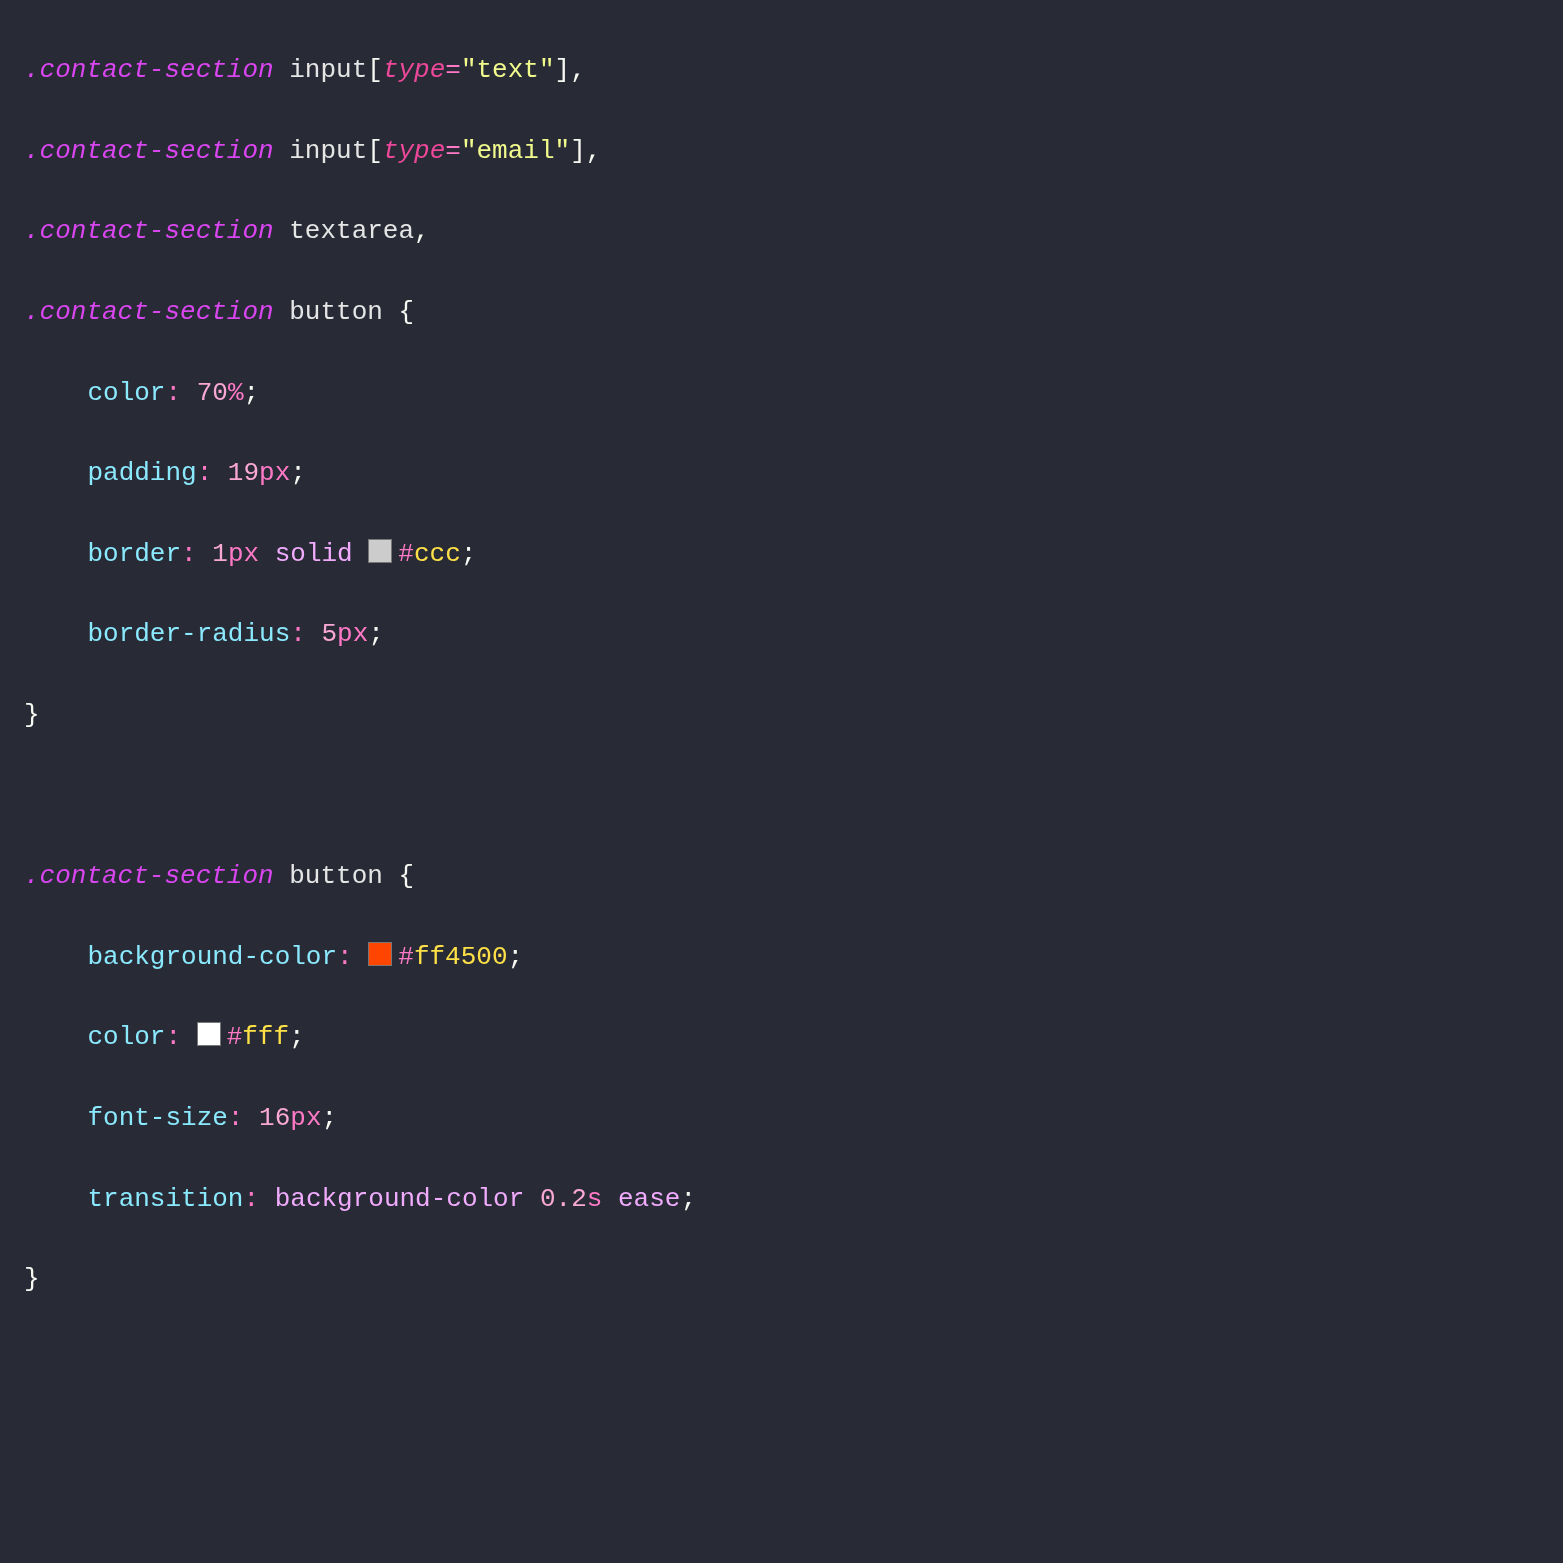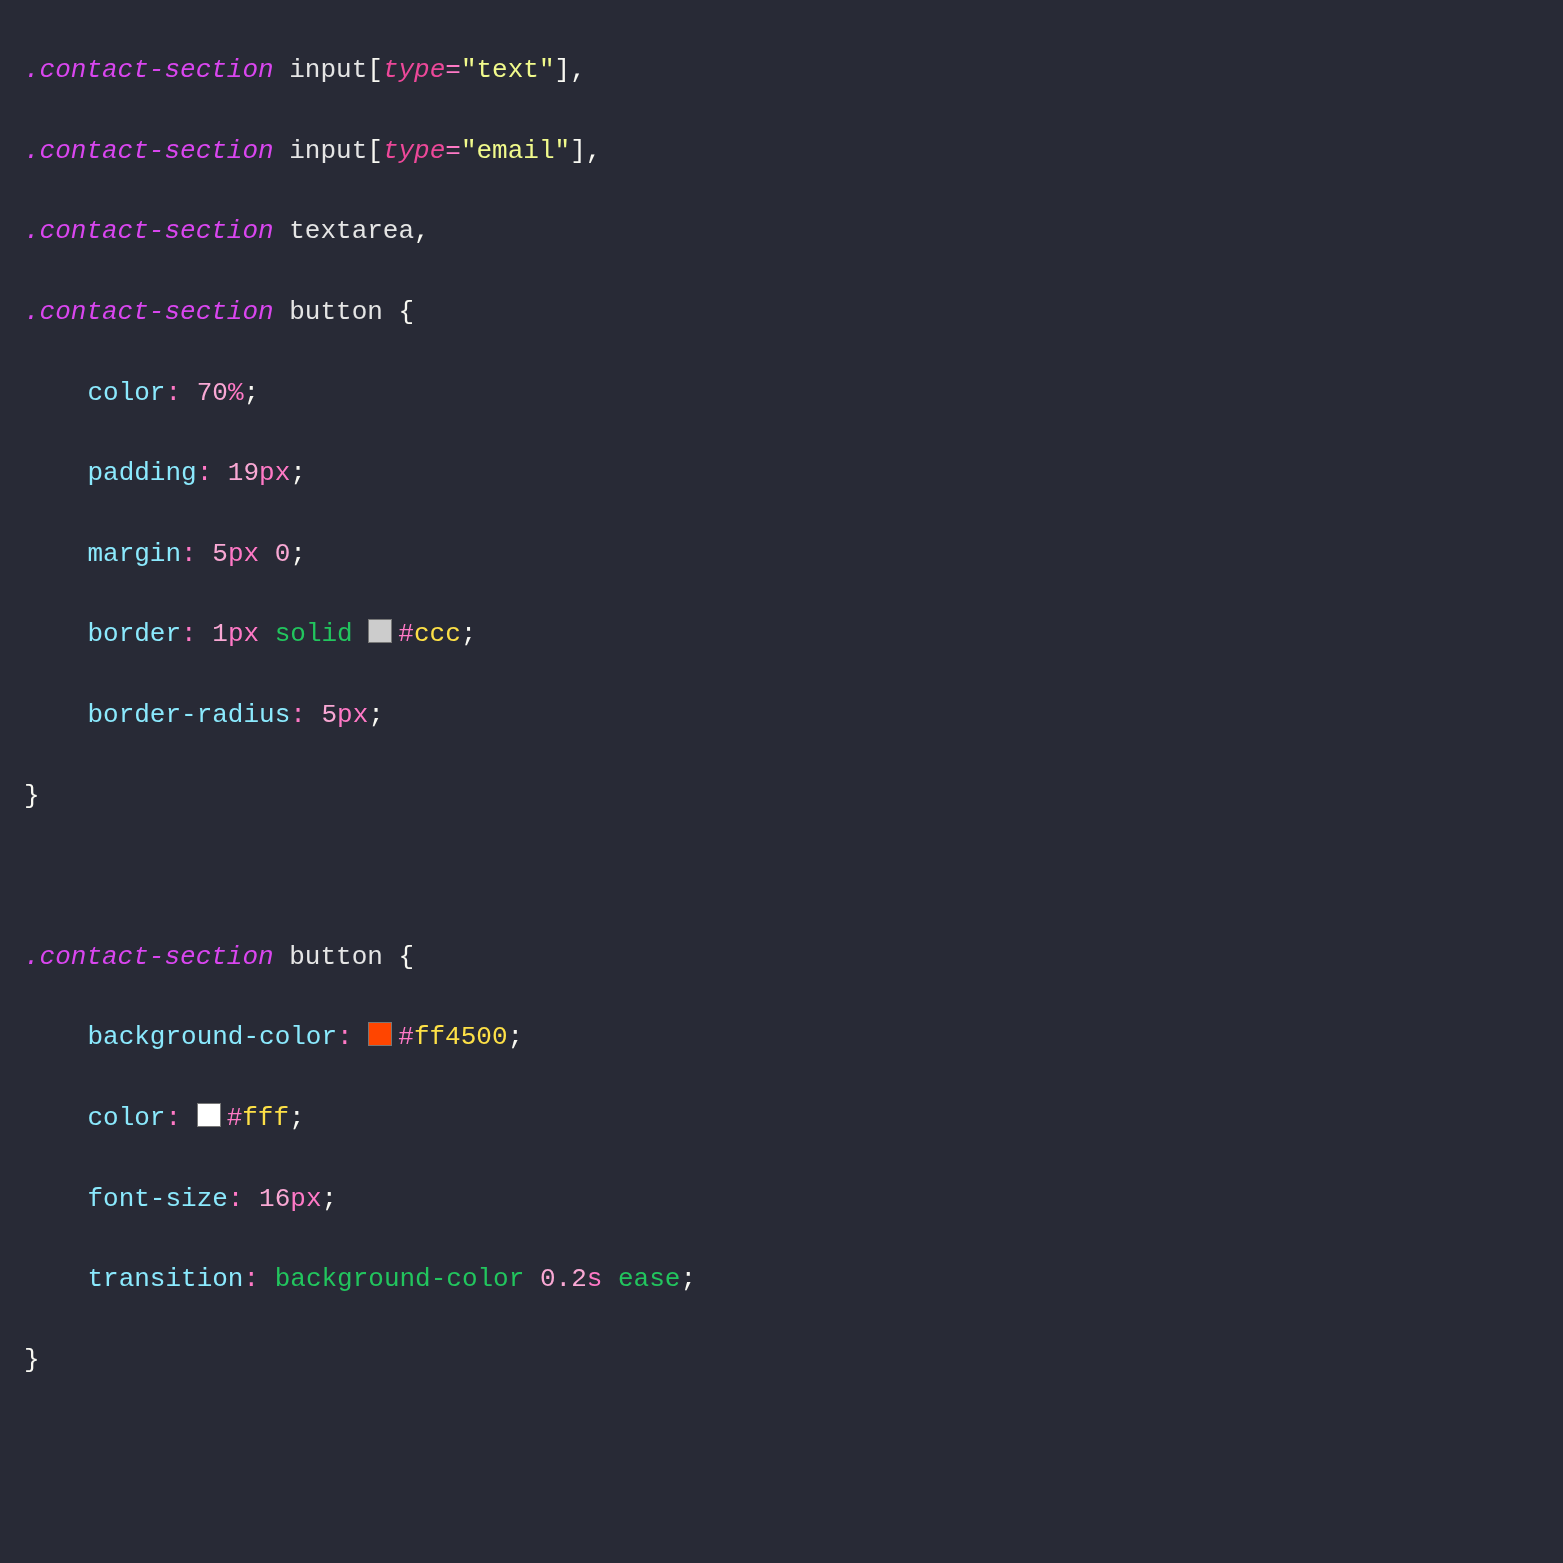--- a/index.html
+++ b/index.html
@@ -33,21 +33,21 @@
   .tok-sel { color: #d946ef; font-style: italic; }      
   .tok-tag { color: #e5e5e5; }                           
   .tok-attr { color: #ec4899; font-style: italic; }     
   .tok-op { color: #ff79c6; }                            
   .tok-bracket { color: #f8f8f2; }                       
   .tok-str { color: #f1fa8c; }                           
   .tok-prop { color: #8be9fd; }                          
   .tok-colon { color: #ff79c6; }                         
   .tok-num { color: #f9a8d4; }                           
   .tok-unit { color: #ff79c6; }                          
-  .tok-val { color: #22c55e; }                           
+  .tok-val { color: #f0abfc; }                           
   .tok-hash { color: #ff79c6; }                          
   .tok-hex { color: #fde047; }    
   .tok-comma { color: #f8f8f2; }
   .swatch {
     display: inline-block;
     width: 22px;
     height: 22px;
     border: 1px solid #777;
     vertical-align: -2px;
     margin-right: 6px;
@@ -56,21 +56,20 @@
 </head>
 <body>
 
 <div class="code-area">
 <div class="line"><span class="tok-sel">.contact-section</span> <span class="tok-tag">input</span><span class="tok-bracket">[</span><span class="tok-attr">type</span><span class="tok-op">=</span><span class="tok-str">"text"</span><span class="tok-bracket">]</span><span class="tok-comma">,</span></div>
 <div class="line"><span class="tok-sel">.contact-section</span> <span class="tok-tag">input</span><span class="tok-bracket">[</span><span class="tok-attr">type</span><span class="tok-op">=</span><span class="tok-str">"email"</span><span class="tok-bracket">]</span><span class="tok-comma">,</span></div>
 <div class="line"><span class="tok-sel">.contact-section</span> <span class="tok-tag">textarea</span><span class="tok-comma">,</span></div>
 <div class="line"><span class="tok-sel">.contact-section</span> <span class="tok-tag">button</span> <span class="tok-bracket">{</span></div>
 <div class="line"><span class="indent-guide"></span>    <span class="tok-prop">color</span><span class="tok-colon">:</span> <span class="tok-num">70</span><span class="tok-unit">%</span><span class="tok-bracket">;</span></div>
 <div class="line"><span class="indent-guide"></span>    <span class="tok-prop">padding</span><span class="tok-colon">:</span> <span class="tok-num">19</span><span class="tok-unit">px</span><span class="tok-bracket">;</span></div>
-<div class="line"><span class="indent-guide"></span>    <span class="tok-prop">margin</span><span class="tok-colon">:</span> <span class="tok-num">5</span><span class="tok-unit">px</span> <span class="tok-num">0</span><span class="tok-bracket">;</span></div>
 <div class="line"><span class="indent-guide"></span>    <span class="tok-prop">border</span><span class="tok-colon">:</span> <span class="tok-num">1</span><span class="tok-unit">px</span> <span class="tok-val">solid</span> <span class="swatch" style="background:#cccccc"></span><span class="tok-hash">#</span><span class="tok-hex">ccc</span><span class="tok-bracket">;</span></div>
 <div class="line"><span class="indent-guide"></span>    <span class="tok-prop">border-radius</span><span class="tok-colon">:</span> <span class="tok-num">5</span><span class="tok-unit">px</span><span class="tok-bracket">;</span></div>
 <div class="line"><span class="tok-bracket">}</span></div>
 <div class="line">&nbsp;</div>
 <div class="line"><span class="tok-sel">.contact-section</span> <span class="tok-tag">button</span> <span class="tok-bracket">{</span></div>
 <div class="line"><span class="indent-guide"></span>    <span class="tok-prop">background-color</span><span class="tok-colon">:</span> <span class="swatch" style="background:#ff4500"></span><span class="tok-hash">#</span><span class="tok-hex">ff4500</span><span class="tok-bracket">;</span></div>
 <div class="line"><span class="indent-guide"></span>    <span class="tok-prop">color</span><span class="tok-colon">:</span> <span class="swatch" style="background:#ffffff"></span><span class="tok-hash">#</span><span class="tok-hex">fff</span><span class="tok-bracket">;</span></div>
 <div class="line"><span class="indent-guide"></span>    <span class="tok-prop">font-size</span><span class="tok-colon">:</span> <span class="tok-num">16</span><span class="tok-unit">px</span><span class="tok-bracket">;</span></div>
 <div class="line"><span class="indent-guide"></span>    <span class="tok-prop">transition</span><span class="tok-colon">:</span> <span class="tok-val">background-color</span> <span class="tok-num">0.2</span><span class="tok-unit">s</span> <span class="tok-val">ease</span><span class="tok-bracket">;</span></div>
 <div class="line"><span class="tok-bracket">}</span></div>

